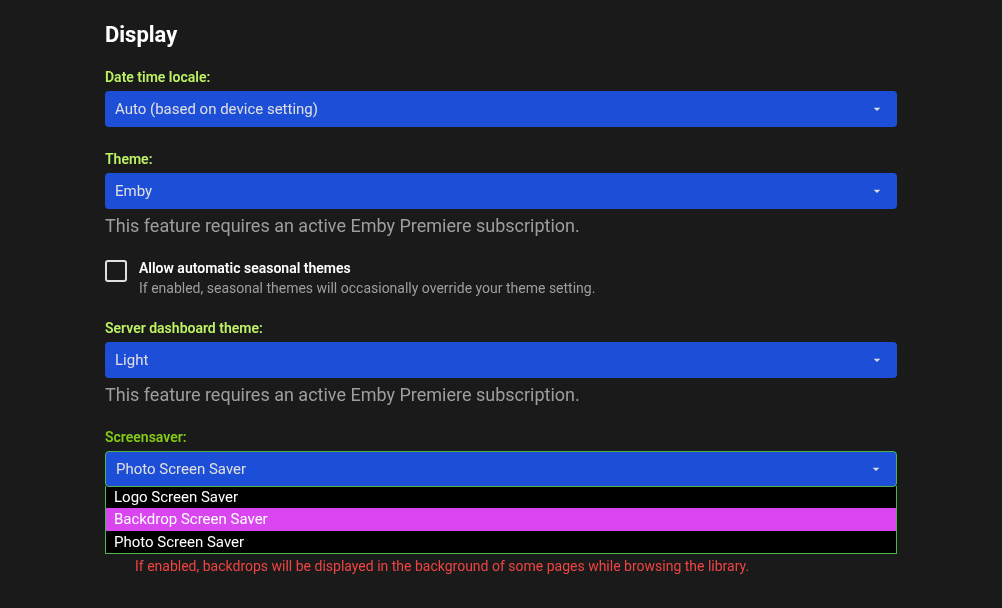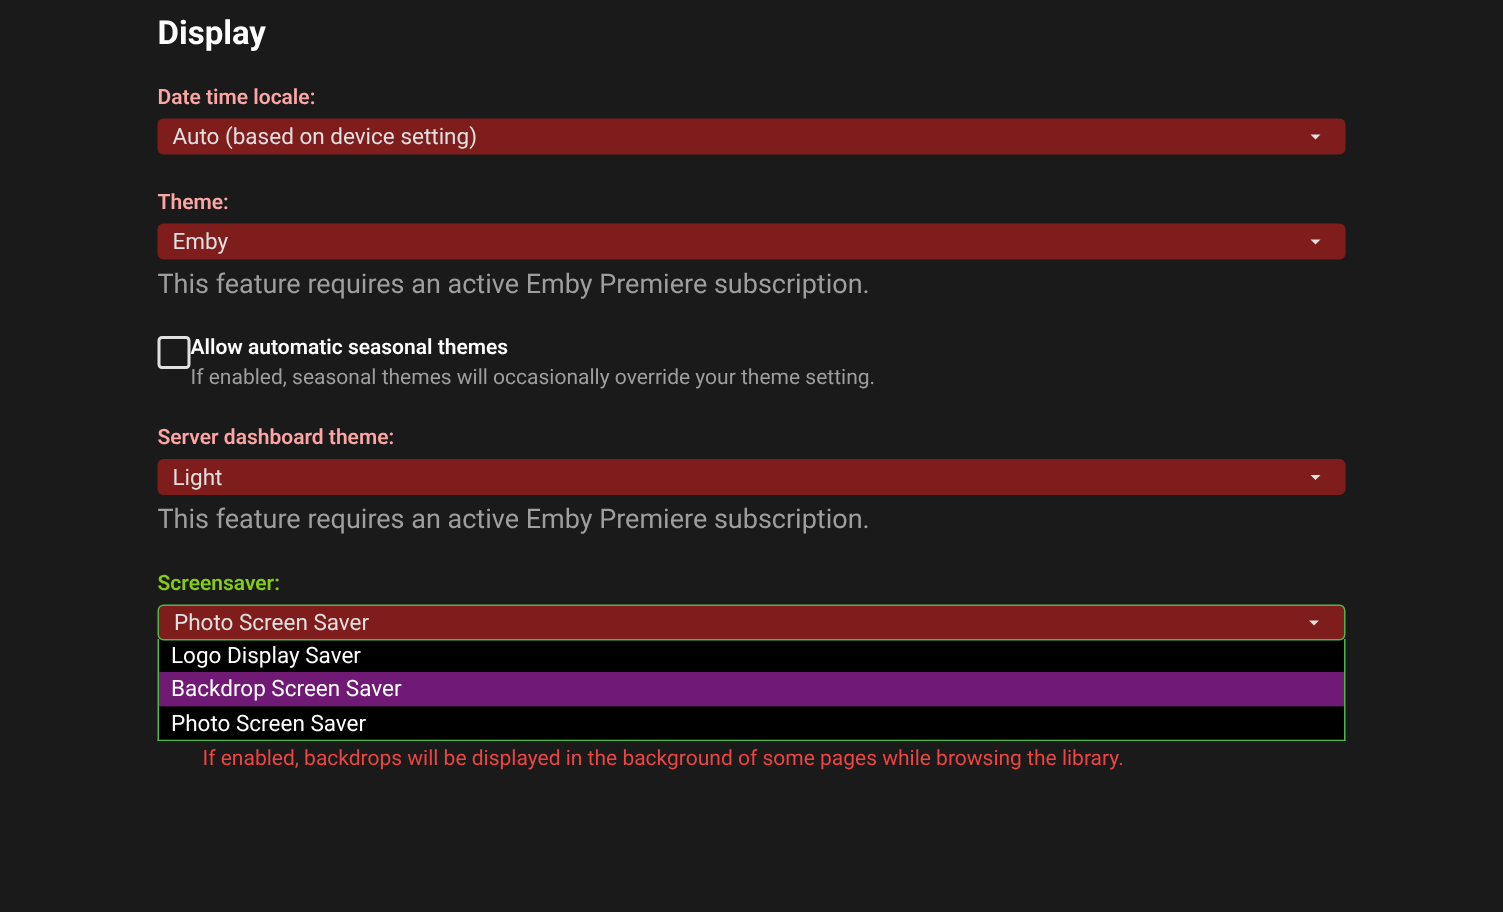--- a/index.html
+++ b/index.html
@@ -6,46 +6,46 @@
     body {
       background: #1a1a1a;
       color: #e0e0e0;
       font-family: -apple-system, BlinkMacSystemFont, "Segoe UI", Roboto, Arial, sans-serif;
       font-size: 14px;
       width: 1002px;
       height: 608px;
       overflow: hidden;
     }
     .container {
-      padding: 10px 105px 0 105px;
+      padding: 22px 105px 0 105px;
     }
     h1.page-title {
       color: #ffffff;
       font-size: 22px;
       font-weight: 700;
       margin-bottom: 22px;
     }
     .field {
       margin-bottom: 24px;
     }
     .field-label {
-      color: #fca5a5;
+      color: #bef264;
       font-size: 14px;
       font-weight: 600;
       margin-bottom: 6px;
       display: block;
     }
     .field-label.active {
       color: #84cc16;
     }
     .select-wrap {
       position: relative;
-      background: #7f1d1d;
+      background: #1d4ed8;
       border-radius: 4px;
-      height: 24px;
+      height: 36px;
       display: flex;
       align-items: center;
       padding: 0 40px 0 10px;
       cursor: pointer;
     }
     .select-wrap.active {
       border: 1px solid #52b54b;
     }
     .select-value {
       color: #e0e0e0;
@@ -61,21 +61,21 @@
       color: #e0e0e0;
     }
     .helper-text {
       color: #9e9e9e;
       font-size: 18px;
       margin-top: 6px;
     }
     .checkbox-row {
       display: flex;
       align-items: flex-start;
-      gap: 0;
+      gap: 12px;
       margin-bottom: 24px;
     }
     .checkbox {
       width: 22px;
       height: 22px;
       border: 2px solid #e0e0e0;
       border-radius: 3px;
       flex-shrink: 0;
       cursor: pointer;
     }
@@ -96,21 +96,21 @@
     }
     .option {
       background: #000000;
       color: #ffffff;
       font-size: 15px;
       padding: 1px 8px;
       line-height: 1.35;
       cursor: pointer;
     }
     .option.highlighted {
-      background: #701a75;
+      background: #d946ef;
       color: #ffffff;
     }
     .backdrops-help {
       color: #ef4444;
       font-size: 14px;
       margin-top: 4px;
       padding-left: 30px;
     }
   </style>
 </head>
@@ -169,19 +169,19 @@
     <label class="field-label active">Screensaver:</label>
     <div class="select-wrap active">
       <span class="select-value">Photo Screen Saver</span>
       <span class="chevron">
         <svg viewBox="0 0 24 24" fill="currentColor">
             <path d="M7 10l5 5 5-5z"></path>
           </svg>
       </span>
     </div>
     <div class="dropdown-options">
-      <div class="option">Logo Display Saver</div>
+      <div class="option">Logo Screen Saver</div>
       <div class="option highlighted">Backdrop Screen Saver</div>
       <div class="option">Photo Screen Saver</div>
     </div>
     <div class="backdrops-help">If enabled, backdrops will be displayed in the background of some pages while browsing the library.</div>
   </div>
 </div>
 
 </body></html>

